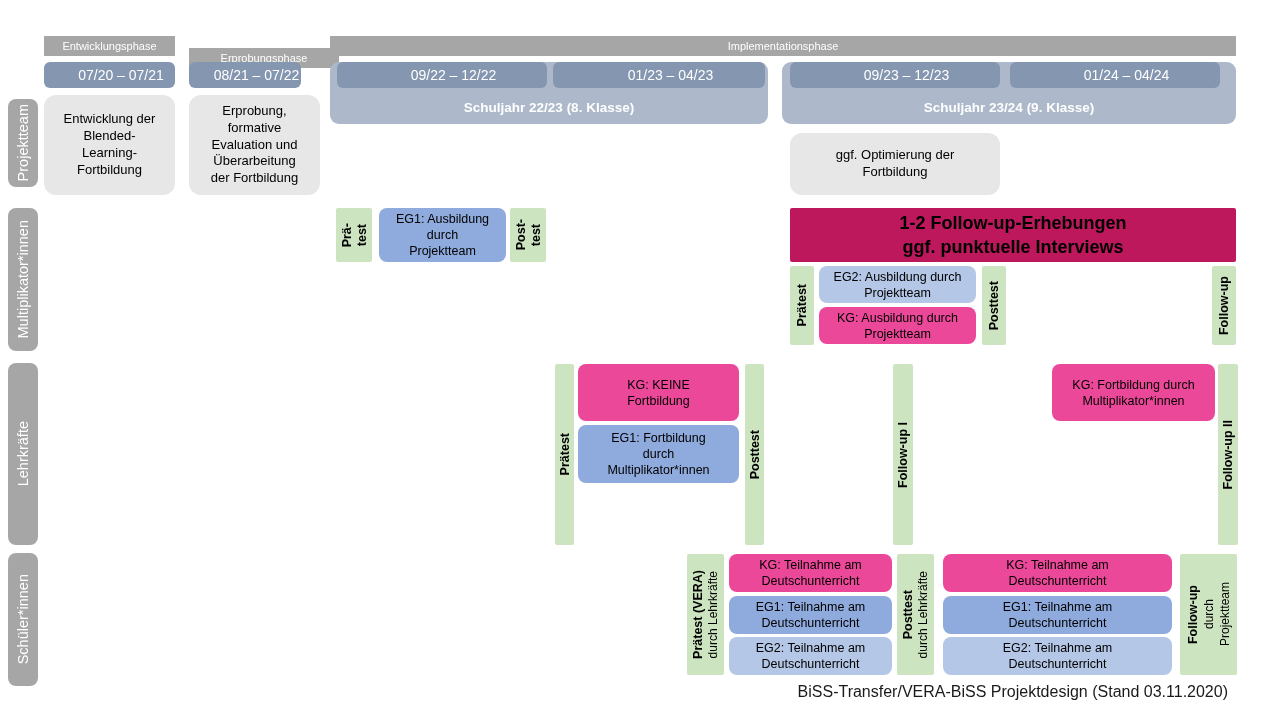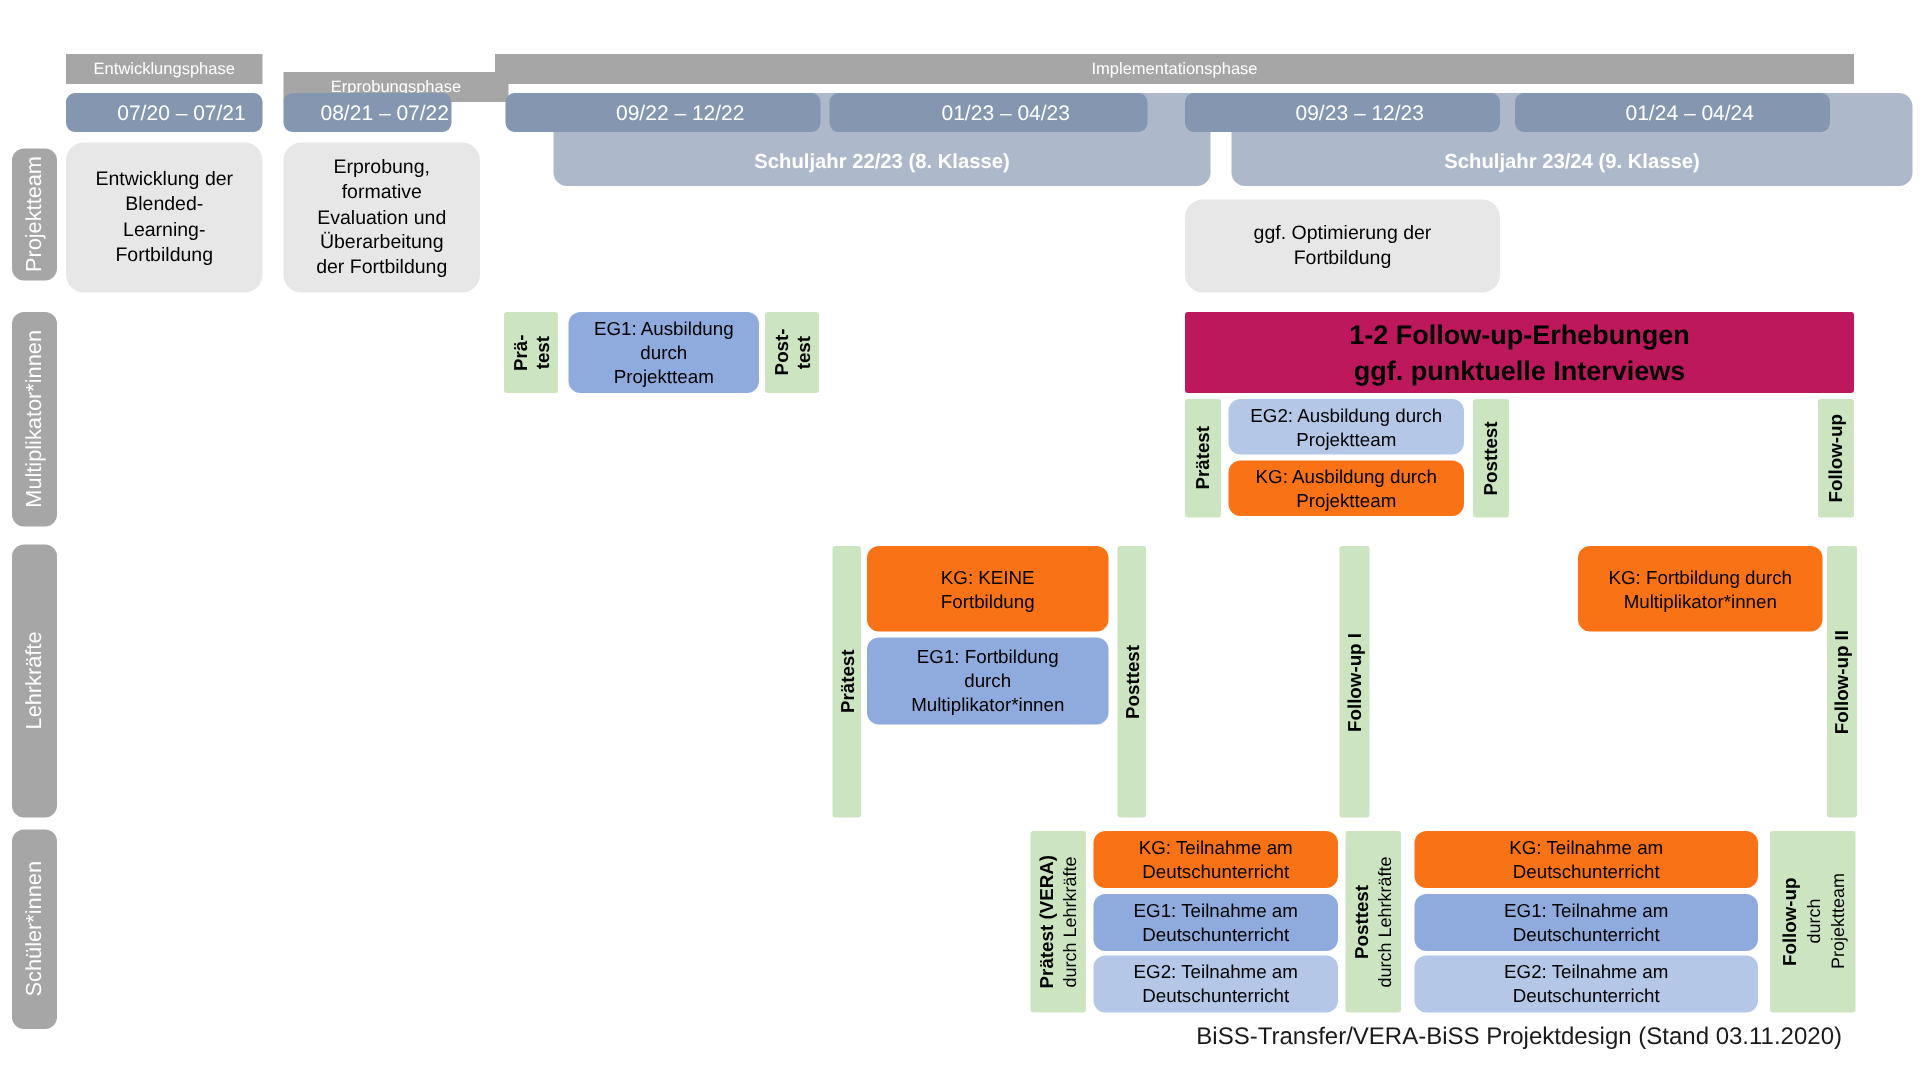--- a/index.html
+++ b/index.html
@@ -4,28 +4,28 @@
 <style>
   * { margin:0; padding:0; box-sizing:border-box; }
   html,body { background:#fff; font-family:"Liberation Sans", sans-serif; }
   #canvas { position:relative; width:1280px; height:720px; background:#ffffff; overflow:hidden; }
   .abs { position:absolute; }
   .flexc { display:flex; align-items:center; justify-content:center; text-align:center; }
 
   .phase-bar { background:#a6a6a6; color:#ffffff; font-size:11px; }
   .date-bar  { background:#8496b0; color:#ffffff; font-size:14px; border-radius:6px; z-index:2;padding-left:23px; }
   .sy-bar    { background:#adb9ca; border-radius:9px; color:#ffffff; font-weight:bold; font-size:13.5px;
-               display:flex; align-items:flex-end; justify-content:center; padding-bottom:9px; z-index:1;margin-left:39px; }
+               display:flex; align-items:flex-end; justify-content:center; padding-bottom:9px; z-index:1; }
 
   .rowlabel  { background:#a6a6a6; border-radius:8px; color:#ffffff; font-size:14.5px; }
 
   .pbox { background:#e8e7e7; border-radius:12px; font-size:13px; color:#000;
           white-space:pre-line; line-height:1.3; }
   .cell { border-radius:8px; font-size:12.5px; color:#000; white-space:pre-line; line-height:1.28; }
-  .kg   { background:#f97316; }
+  .kg   { background:#ec4899; }
   .eg1  { background:#8faadc; }
   .eg2  { background:#b4c7e7; }
   .green{ background:#cde4c0; }
   .banner { background:#be185d; font-weight:bold; font-size:18px; color:#000;
             white-space:pre-line; line-height:1.35; border-radius:2px; }
 
   .vwrap { display:flex; align-items:center; justify-content:center; gap:1px; }
   .vtext { writing-mode:vertical-rl; transform:rotate(180deg); white-space:nowrap; display:block; }
   .vbold { font-weight:bold; font-size:12.5px; color:#000; }
   .vreg  { font-size:12px; color:#000; }

